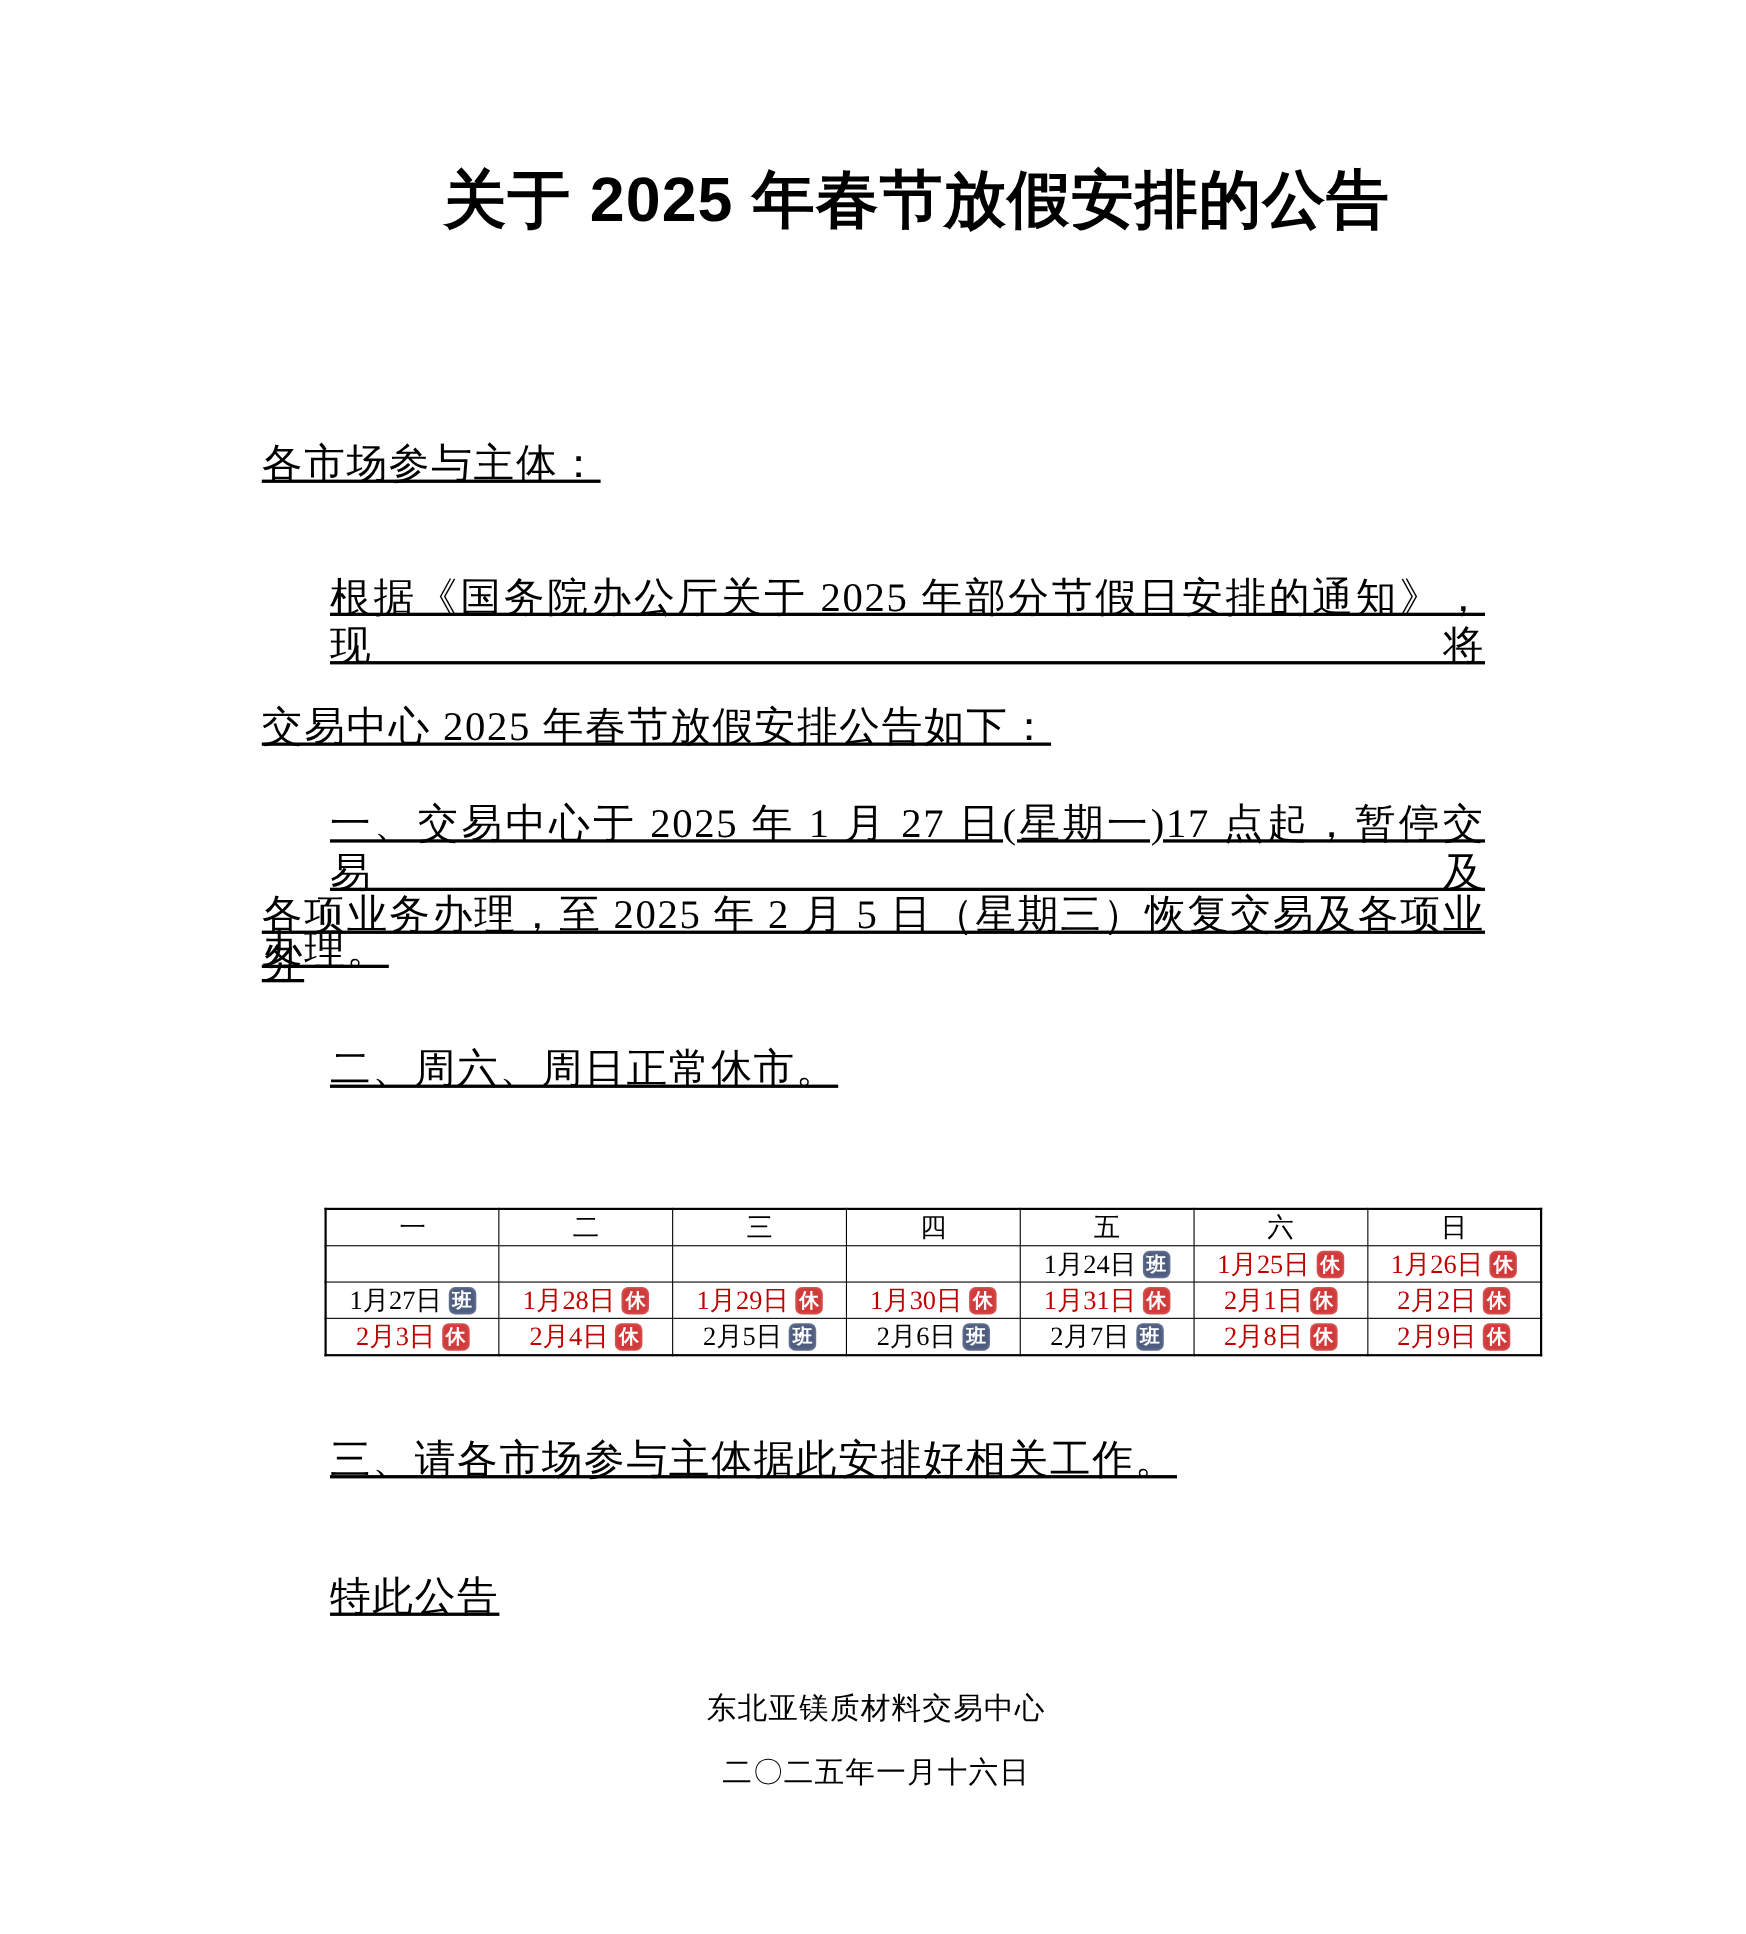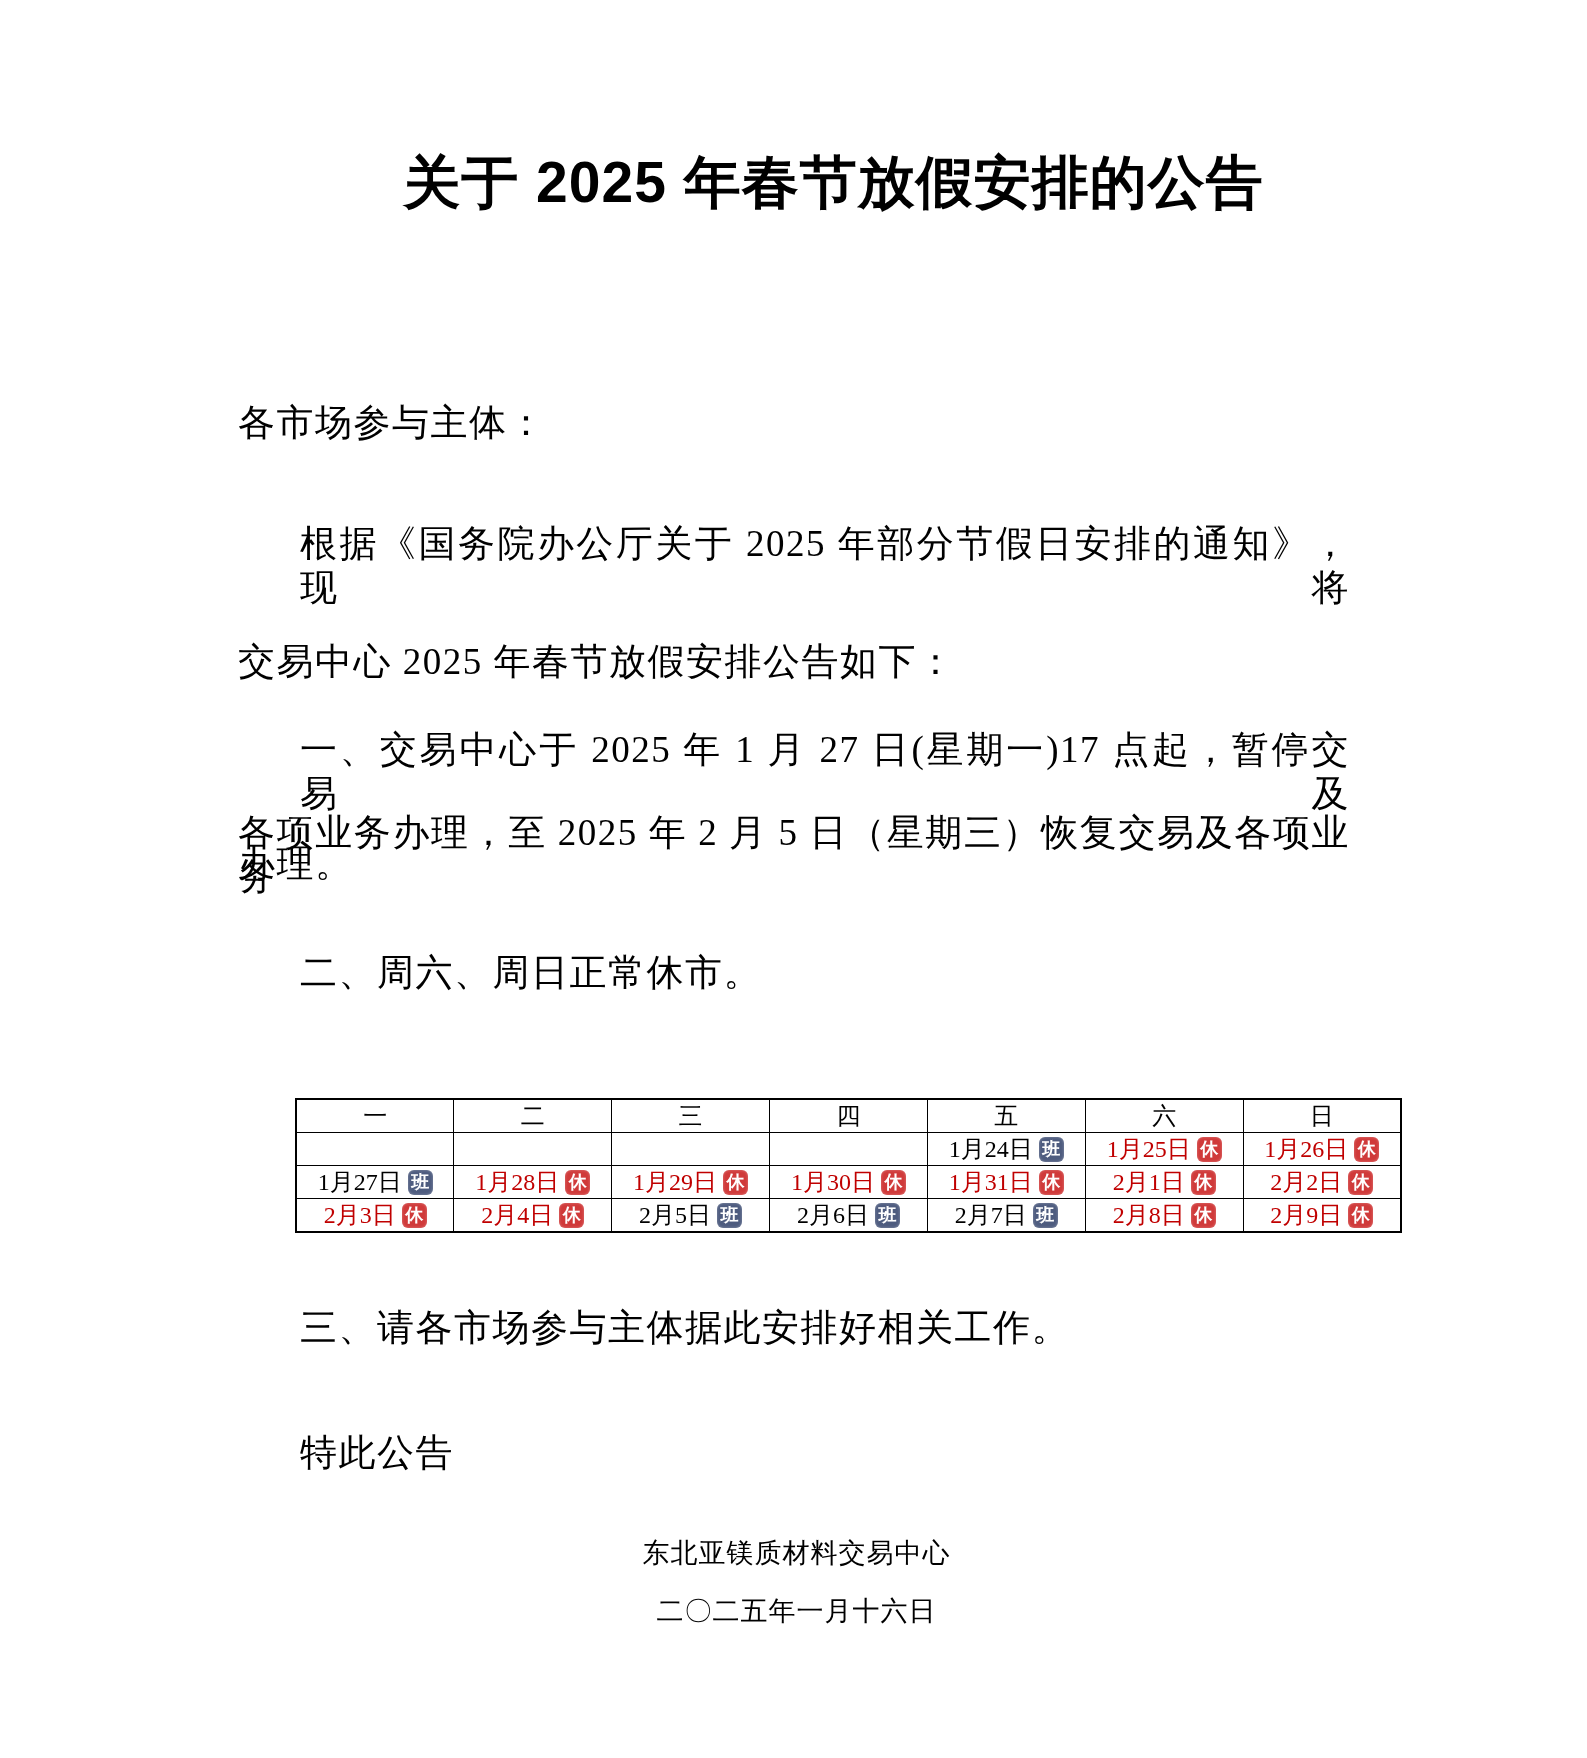--- a/index.html
+++ b/index.html
@@ -25,20 +25,21 @@
   }
 
   .line{
     position:absolute;
     left:238px;
     width:1112px;
     font-size:37px;
     line-height:1.2;
     letter-spacing:1.5px;
     white-space:nowrap;
+    text-decoration:underline;
   }
   .indent{padding-left:62px;width:1050px;}
   .justify{white-space:normal;text-align:justify;text-align-last:justify;}
 
   .sig{
     position:absolute;
     left:238px;
     width:1117px;
     text-align:center;
     font-size:27px;

